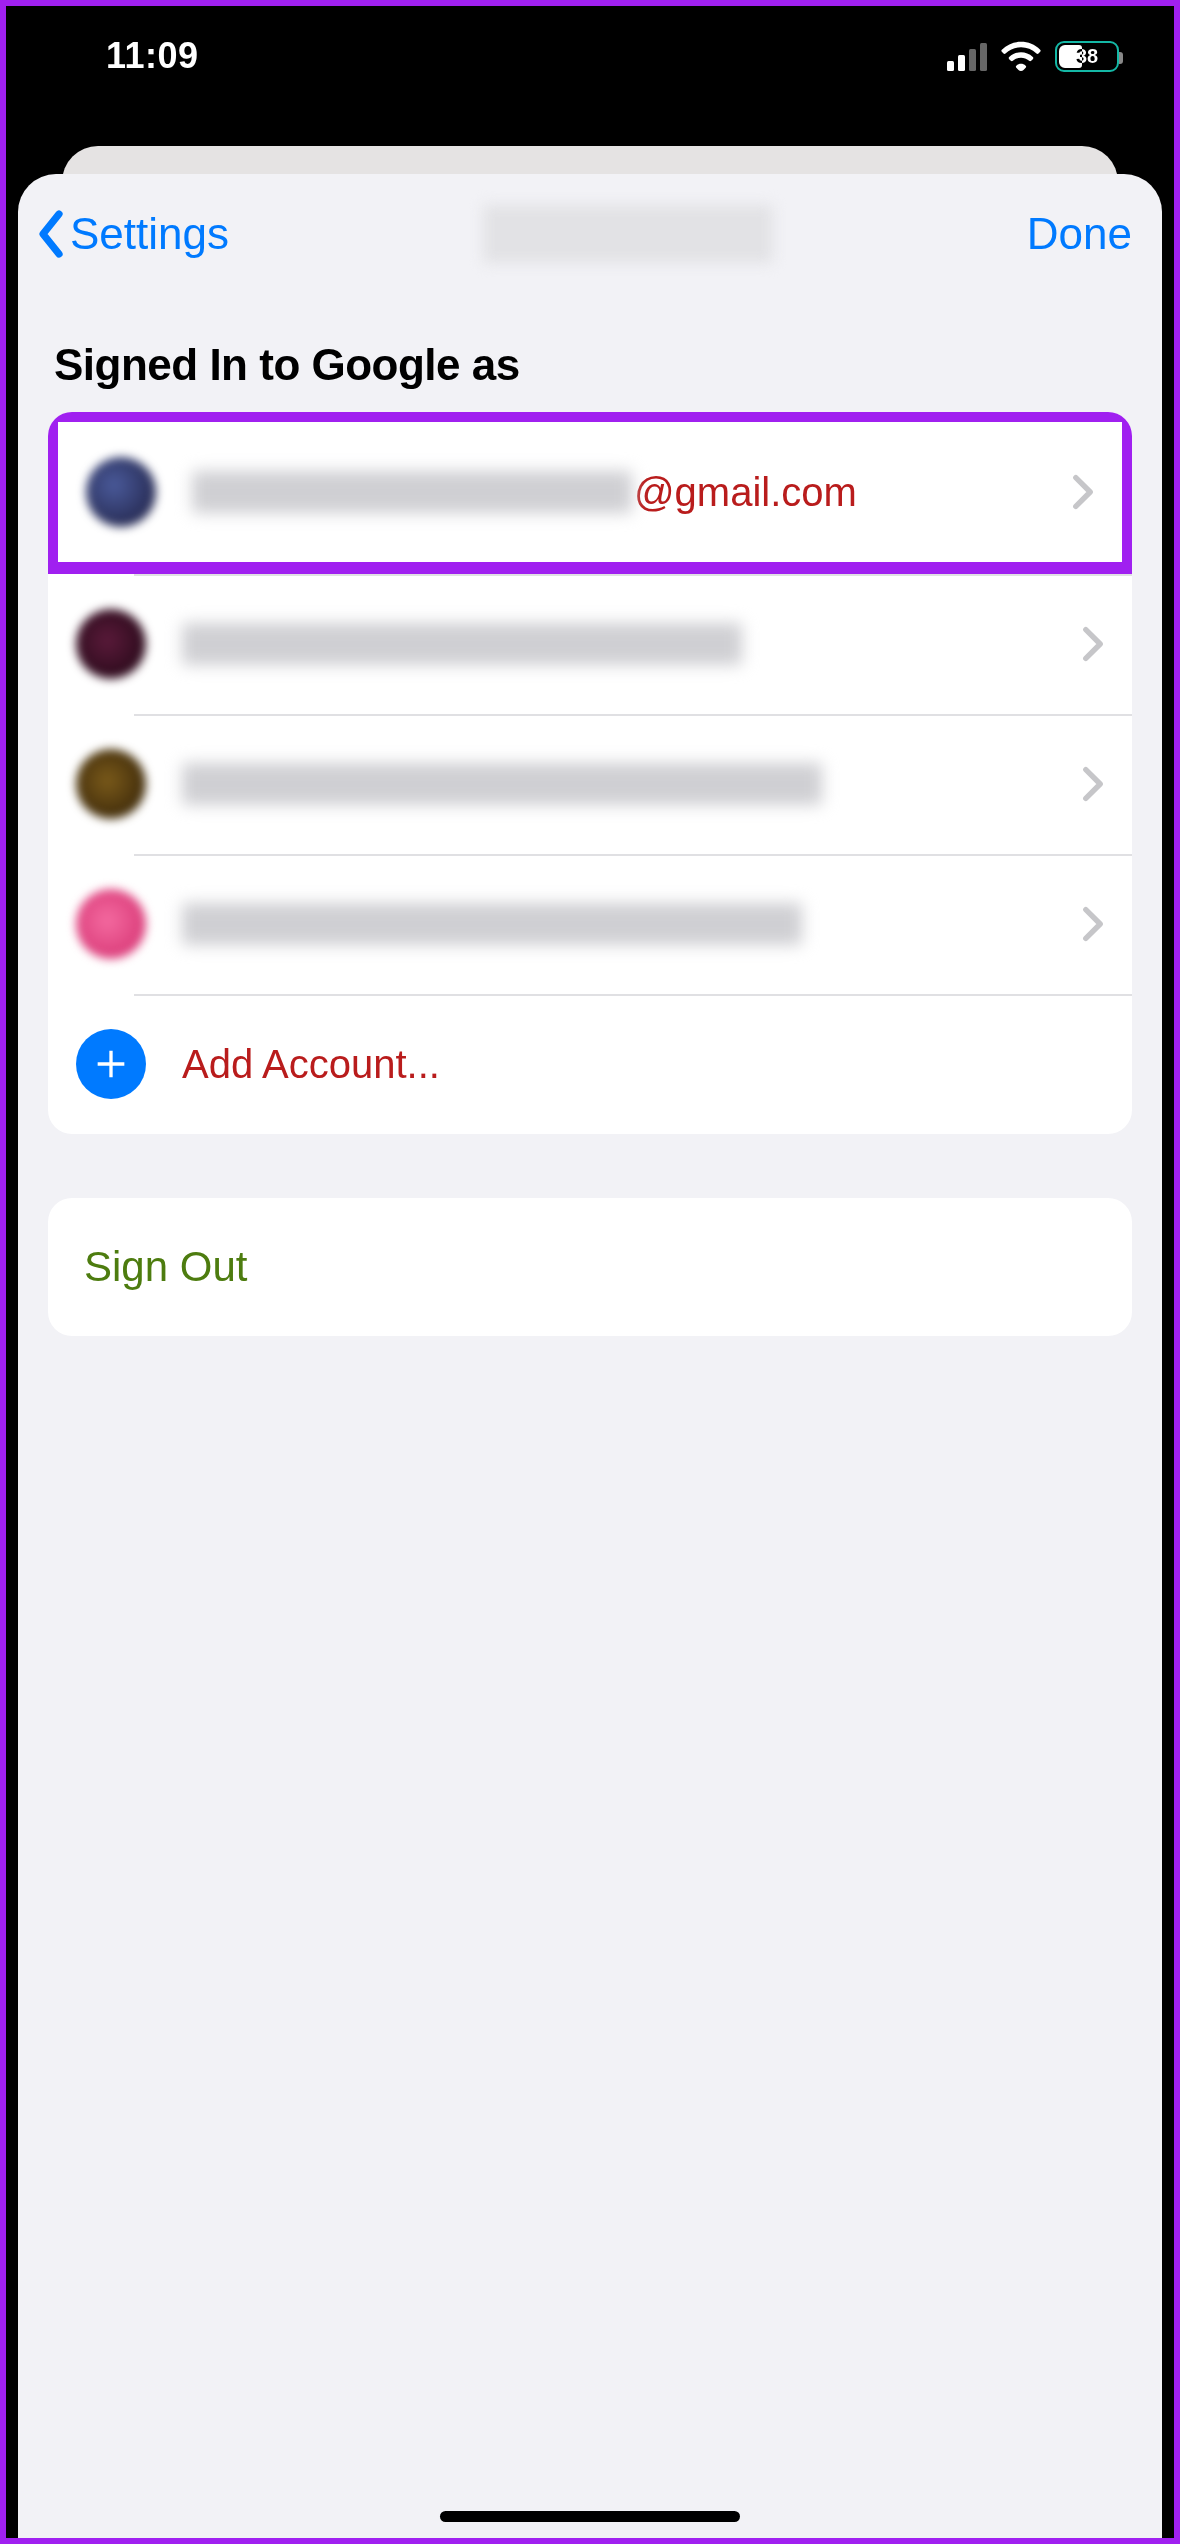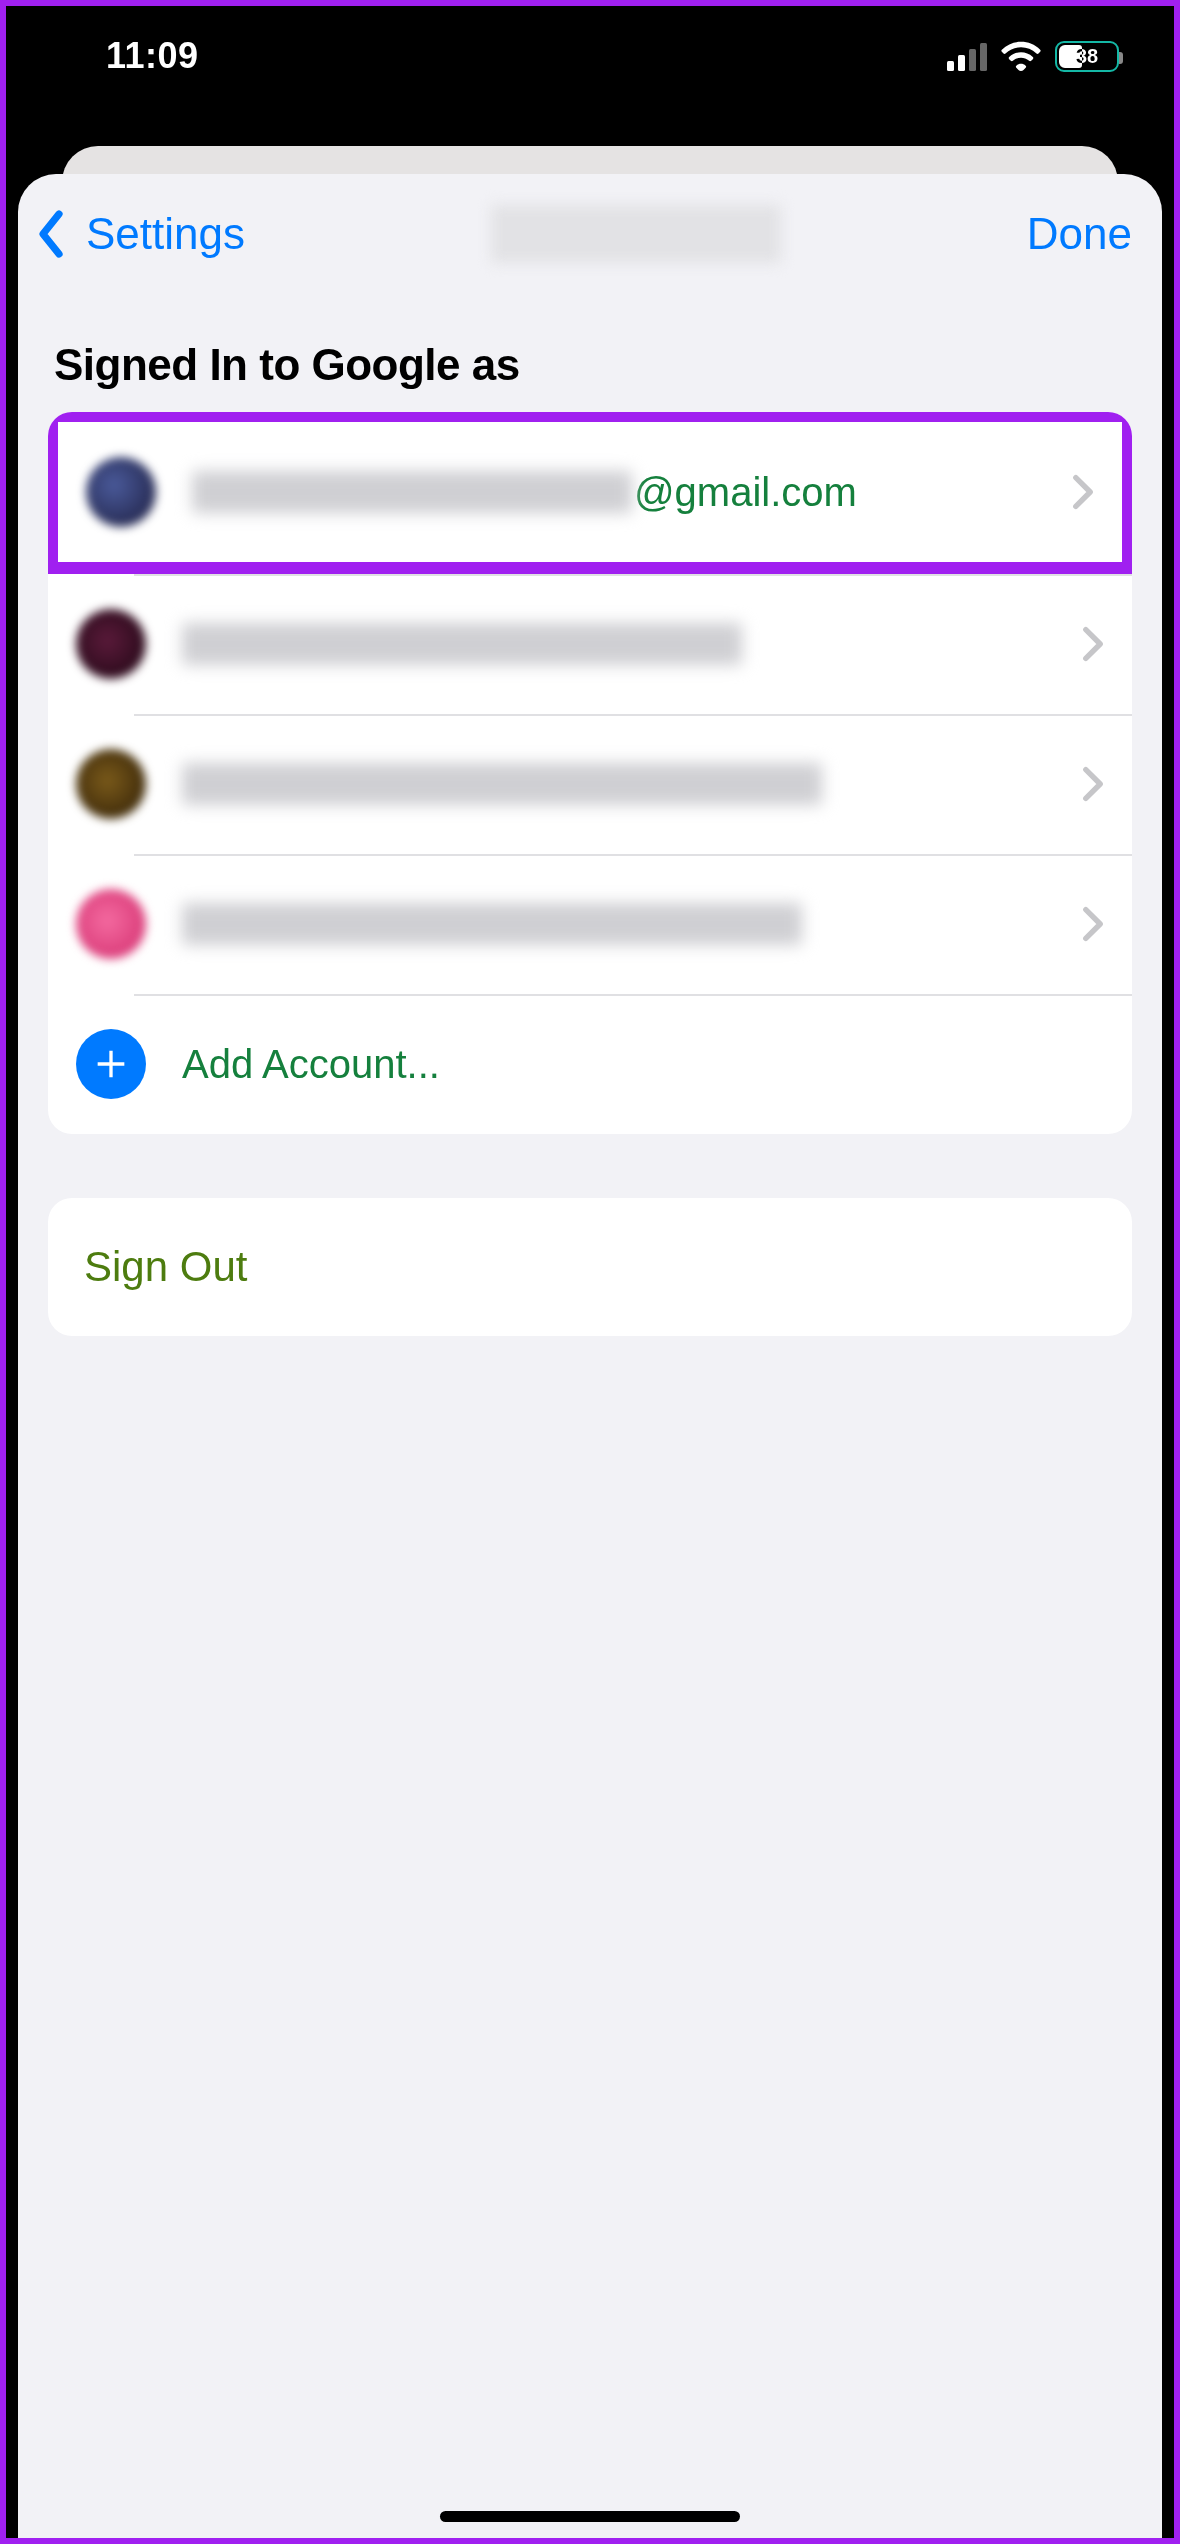--- a/index.html
+++ b/index.html
@@ -74,21 +74,21 @@
     overflow:hidden;
   }
 
   
   .navbar {
     height: 120px;
     display:flex; align-items:center; justify-content:space-between;
     padding: 0 30px 0 12px;
   }
   .nav-back {
-    display:flex; align-items:center; gap:20px;
+    display:flex; align-items:center; gap:4px;
     color:#007aff; font-size:44px; font-weight:400;
     padding-left:6px;
   }
   .nav-back svg { display:block; }
   .nav-title-redacted {
     width:290px; height:58px; background:#e2e2e5;
     border-radius:2px;
     filter: blur(7px);
   }
   .nav-done {
@@ -130,21 +130,21 @@
     position:absolute; left:86px; right:0; top:0;
     height:2px; background:#e0e0e3;
   }
   .avatar {
     width:70px; height:70px; border-radius:50%;
     flex-shrink:0;
     margin-right:36px;
     filter: blur(5px);
   }
   .row-label {
-    font-size:40px; color:#15803d; flex:1;
+    font-size:40px; color:#b91c1c; flex:1;
     display:flex; align-items:center;
   }
   .redact {
     display:inline-block; height:42px;
     background:#cfcfd3; border-radius:4px;
     filter: blur(8px);
   }
   .chevron {
     color:#c6c6c9; flex-shrink:0;
   }

